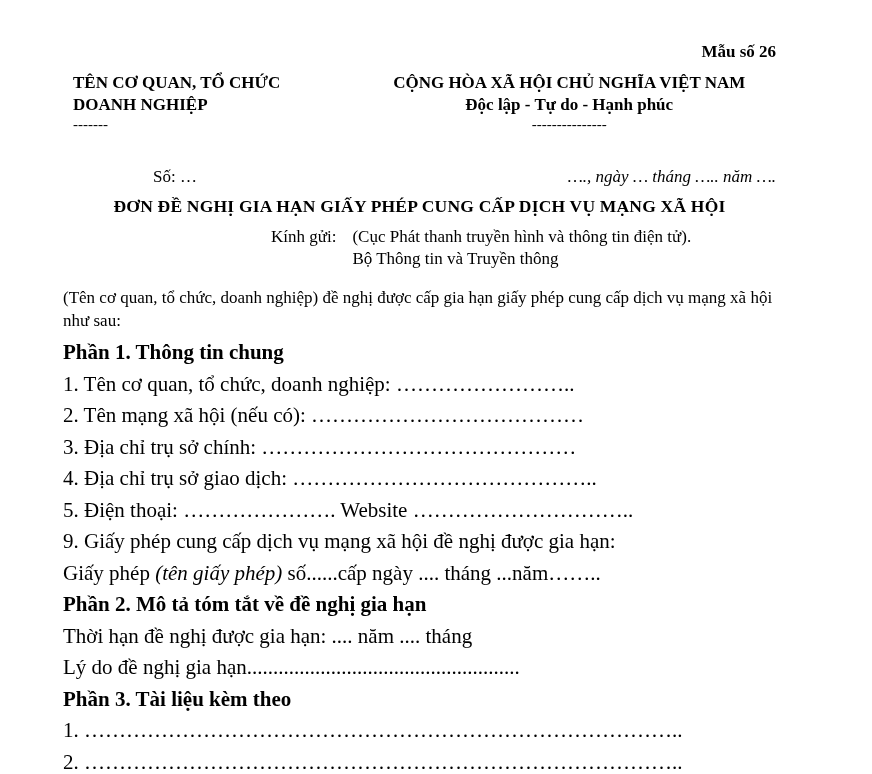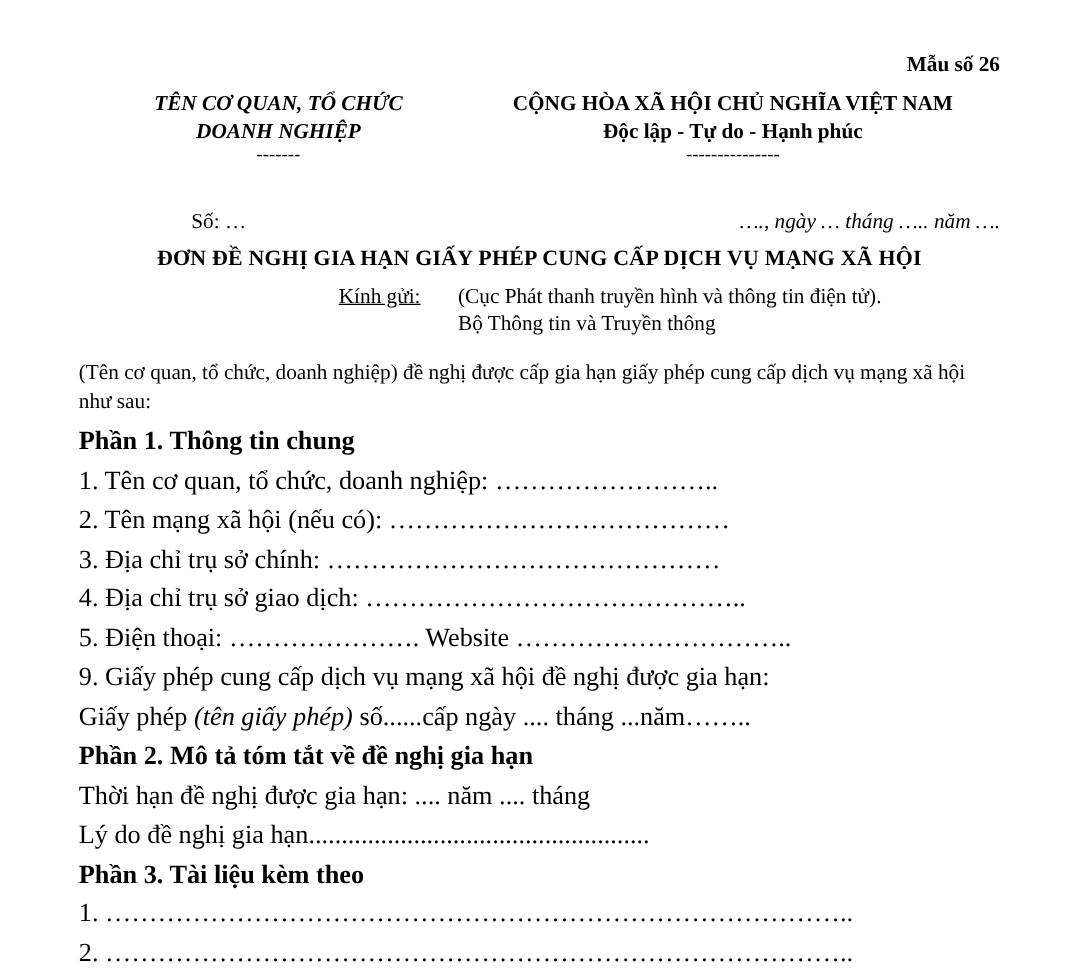--- a/index.html
+++ b/index.html
@@ -7,37 +7,36 @@
   body {
     width: 872px;
     height: 774px;
     font-family: "Liberation Serif", "DejaVu Serif", serif;
     color: #000000;
     overflow: hidden;
   }
   .page {
     width: 872px;
     height: 618px;
-    padding: 42px 72px 10px 63px;
+    padding: 42px 96px 10px 63px;
   }
   .form-label {
     text-align: right;
     font-weight: bold;
     font-size: 17px;
     margin-bottom: 10px;
   }
   .header-row {
     display: flex;
     width: 100%;
   }
   .header-col-left {
     width: 42%;
-    text-align: center;
+    text-align: left;
     padding-left: 10px;
-    font-style: italic;
   }
   .header-col-right {
     width: 58%;
     text-align: center;
   }
   .header-line { font-weight: bold; font-size: 17px; line-height: 22px; }
   .header-divider { font-size: 15px; line-height: 16px; letter-spacing: 0px; }
   .meta-row {
     display: flex;
     justify-content: space-between;
@@ -53,21 +52,21 @@
     margin-top: 9px;
     letter-spacing: 0.2px;
   }
   .recipient {
     display: flex;
     margin-top: 9px;
     margin-left: 208px;
     font-size: 17px;
     line-height: 22px;
   }
-  .recipient-label { margin-right: 30px; white-space: nowrap; text-decoration: underline; }
+  .recipient-label { margin-right: 16px; white-space: nowrap; }
   .recipient-lines { display: flex; flex-direction: column; }
   .body-text {
     font-size: 17px;
     line-height: 22.5px;
   }
   .intro { margin-top: 17px; }
   p.form-line { margin-top: 9px; font-size: 21px; line-height: 22.5px; }
   p.section-heading { font-weight: bold; }
   .italic { font-style: italic; }
   .sec3-item { margin-top: 13px; }

